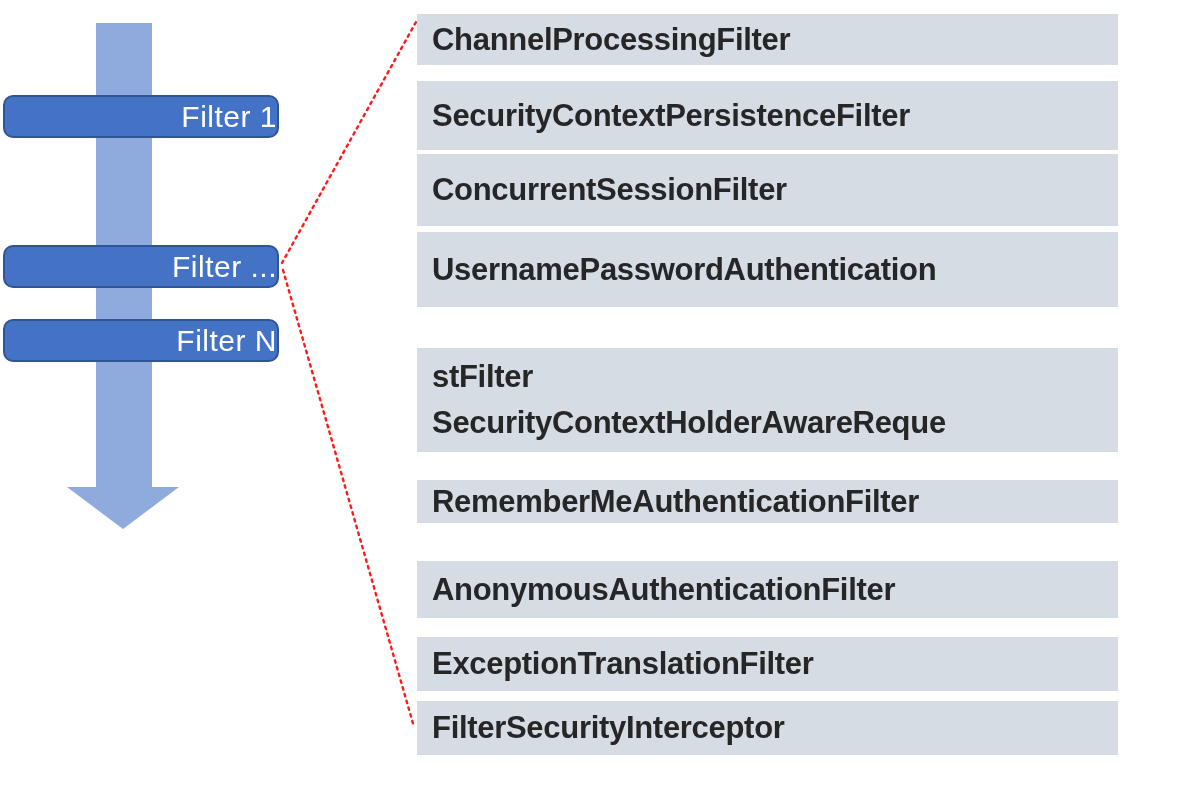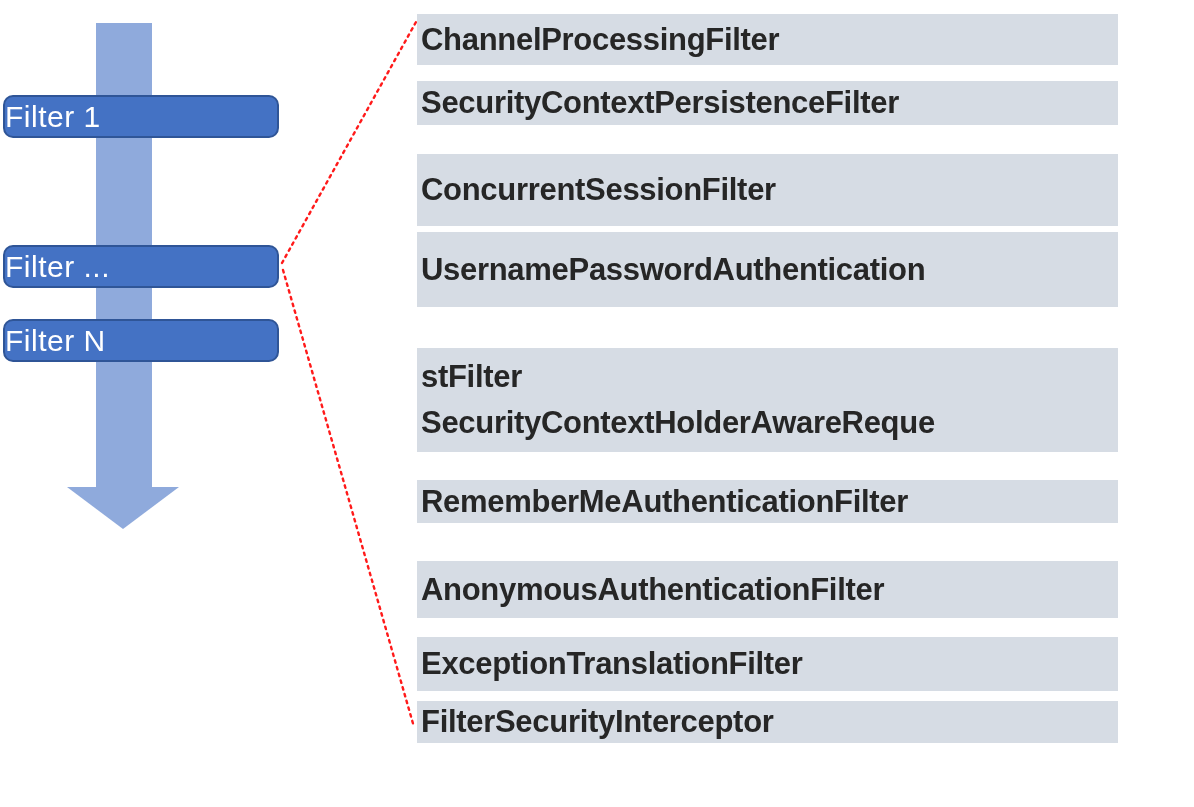--- a/index.html
+++ b/index.html
@@ -34,21 +34,21 @@
   .chain-btn {
     position: absolute;
     left: 3px;
     width: 272px; height: 39px;
     background: var(--btn-fill, #4472C4);
     border: 2px solid var(--btn-border, #2F5597);
     border-radius: 10px;
     color: #ffffff;
     font-size: 30px;
     line-height: 39px;
-    text-align: left;
+    text-align: right;
     z-index: 3;
     letter-spacing: 0.5px;
   }
 
   
   .connector-svg {
     position: absolute;
     left: 0; top: 0;
     width: 1194px; height: 807px;
     z-index: 2;
@@ -61,21 +61,21 @@
     width: 701px;
     background: var(--box-bg, #D6DCE4);
     color: var(--box-text, #262626);
     font-weight: bold;
     font-size: 31px;
     letter-spacing: -0.3px;
     display: flex;
     flex-direction: column;
     justify-content: center;
     box-sizing: border-box;
-    padding-left: 4px;
+    padding-left: 15px;
     z-index: 4;
   }
   .filter-box .line { display: block; line-height: 46px; white-space: nowrap; }
 </style>
 </head>
 <body>
 
 <div class="stage">
 
   <div class="arrow-shaft"></div>
@@ -86,21 +86,21 @@
     <line x1="283" y1="270" x2="414" y2="727" stroke="#FF1A1A" stroke-width="2.4" stroke-dasharray="2.5 4.5" stroke-linecap="round"></line>
   </svg>
 
   <div class="chain-btn" style="top:95px">Filter 1</div>
   <div class="chain-btn" style="top:245px">Filter ...</div>
   <div class="chain-btn" style="top:319px">Filter N</div>
 
   <div class="filter-box" style="top:14px;height:51px">
     <span class="line">ChannelProcessingFilter</span>
   </div>
-  <div class="filter-box" style="top:81px;height:44px">
+  <div class="filter-box" style="top:81px;height:69px">
     <span class="line">SecurityContextPersistenceFilter</span>
   </div>
   <div class="filter-box" style="top:154px;height:72px">
     <span class="line">ConcurrentSessionFilter</span>
   </div>
   <div class="filter-box" style="top:232px;height:75px">
     <span class="line">UsernamePasswordAuthentication</span>
   </div>
   <div class="filter-box" style="top:348px;height:104px">
     <span class="line">stFilter</span>
@@ -108,17 +108,17 @@
   </div>
   <div class="filter-box" style="top:480px;height:43px">
     <span class="line">RememberMeAuthenticationFilter</span>
   </div>
   <div class="filter-box" style="top:561px;height:57px">
     <span class="line">AnonymousAuthenticationFilter</span>
   </div>
   <div class="filter-box" style="top:637px;height:54px">
     <span class="line">ExceptionTranslationFilter</span>
   </div>
-  <div class="filter-box" style="top:701px;height:42px">
+  <div class="filter-box" style="top:701px;height:54px">
     <span class="line">FilterSecurityInterceptor</span>
   </div>
 
 </div>
 
 </body></html>

